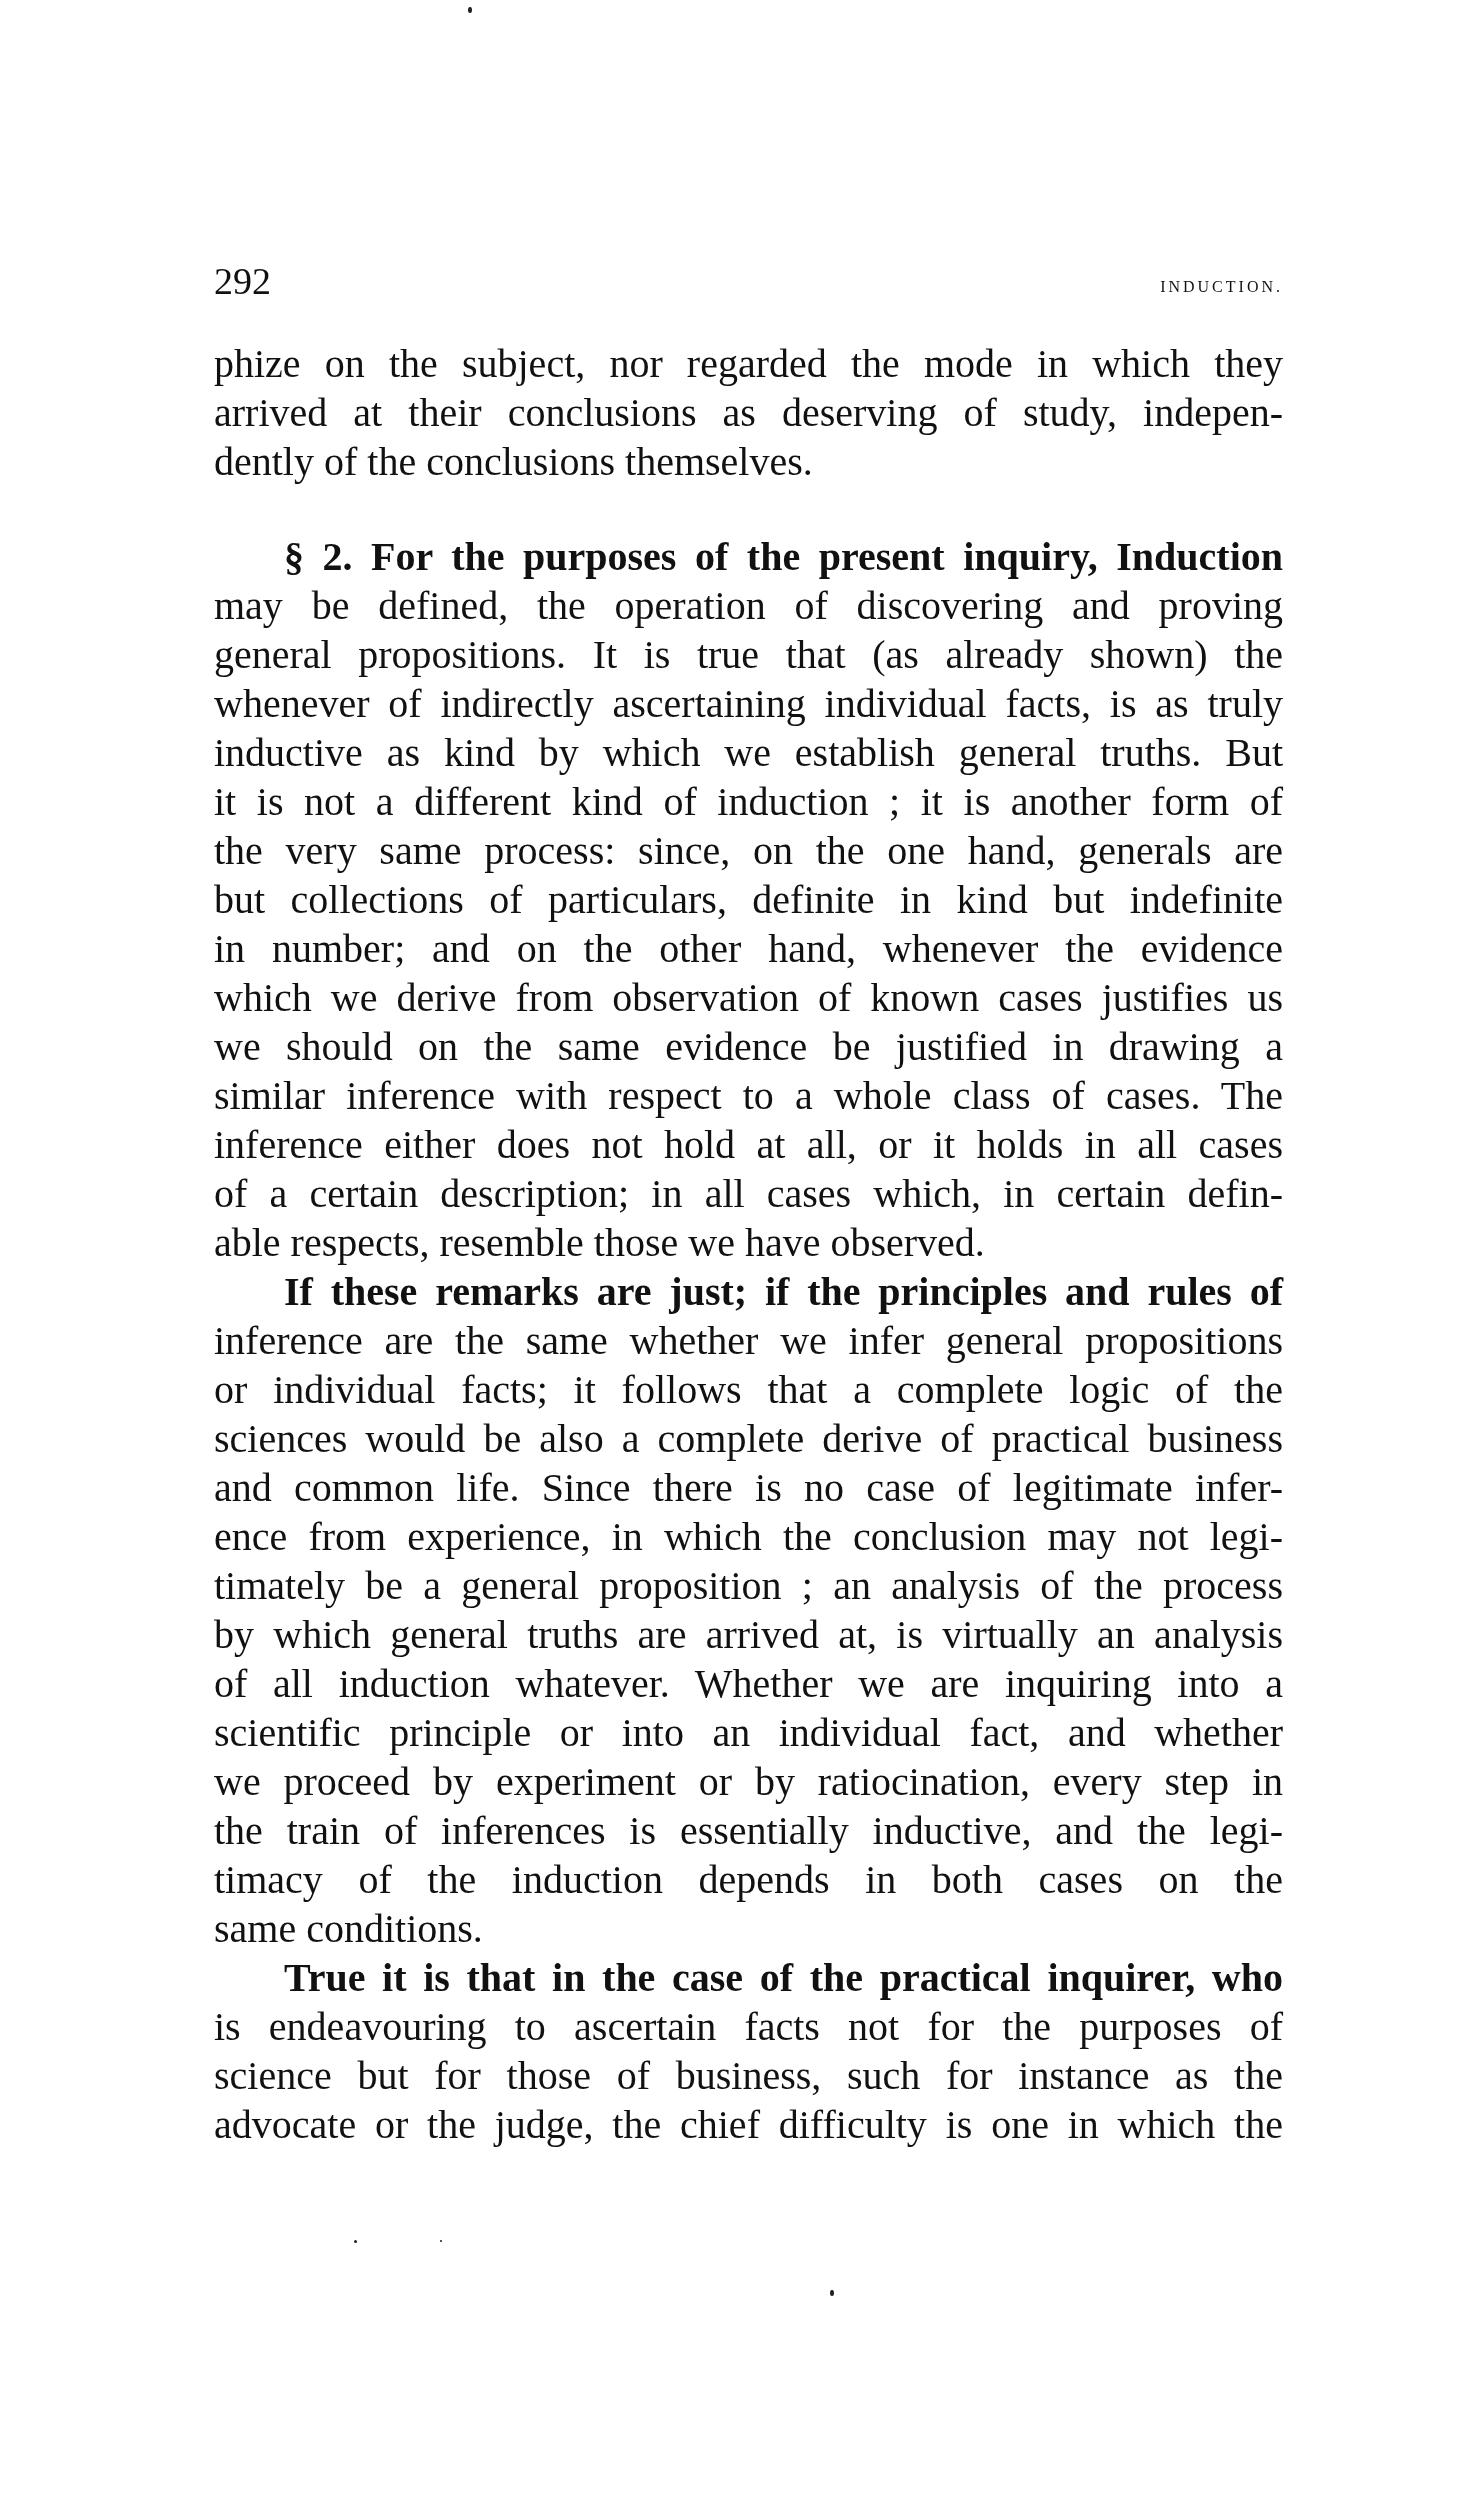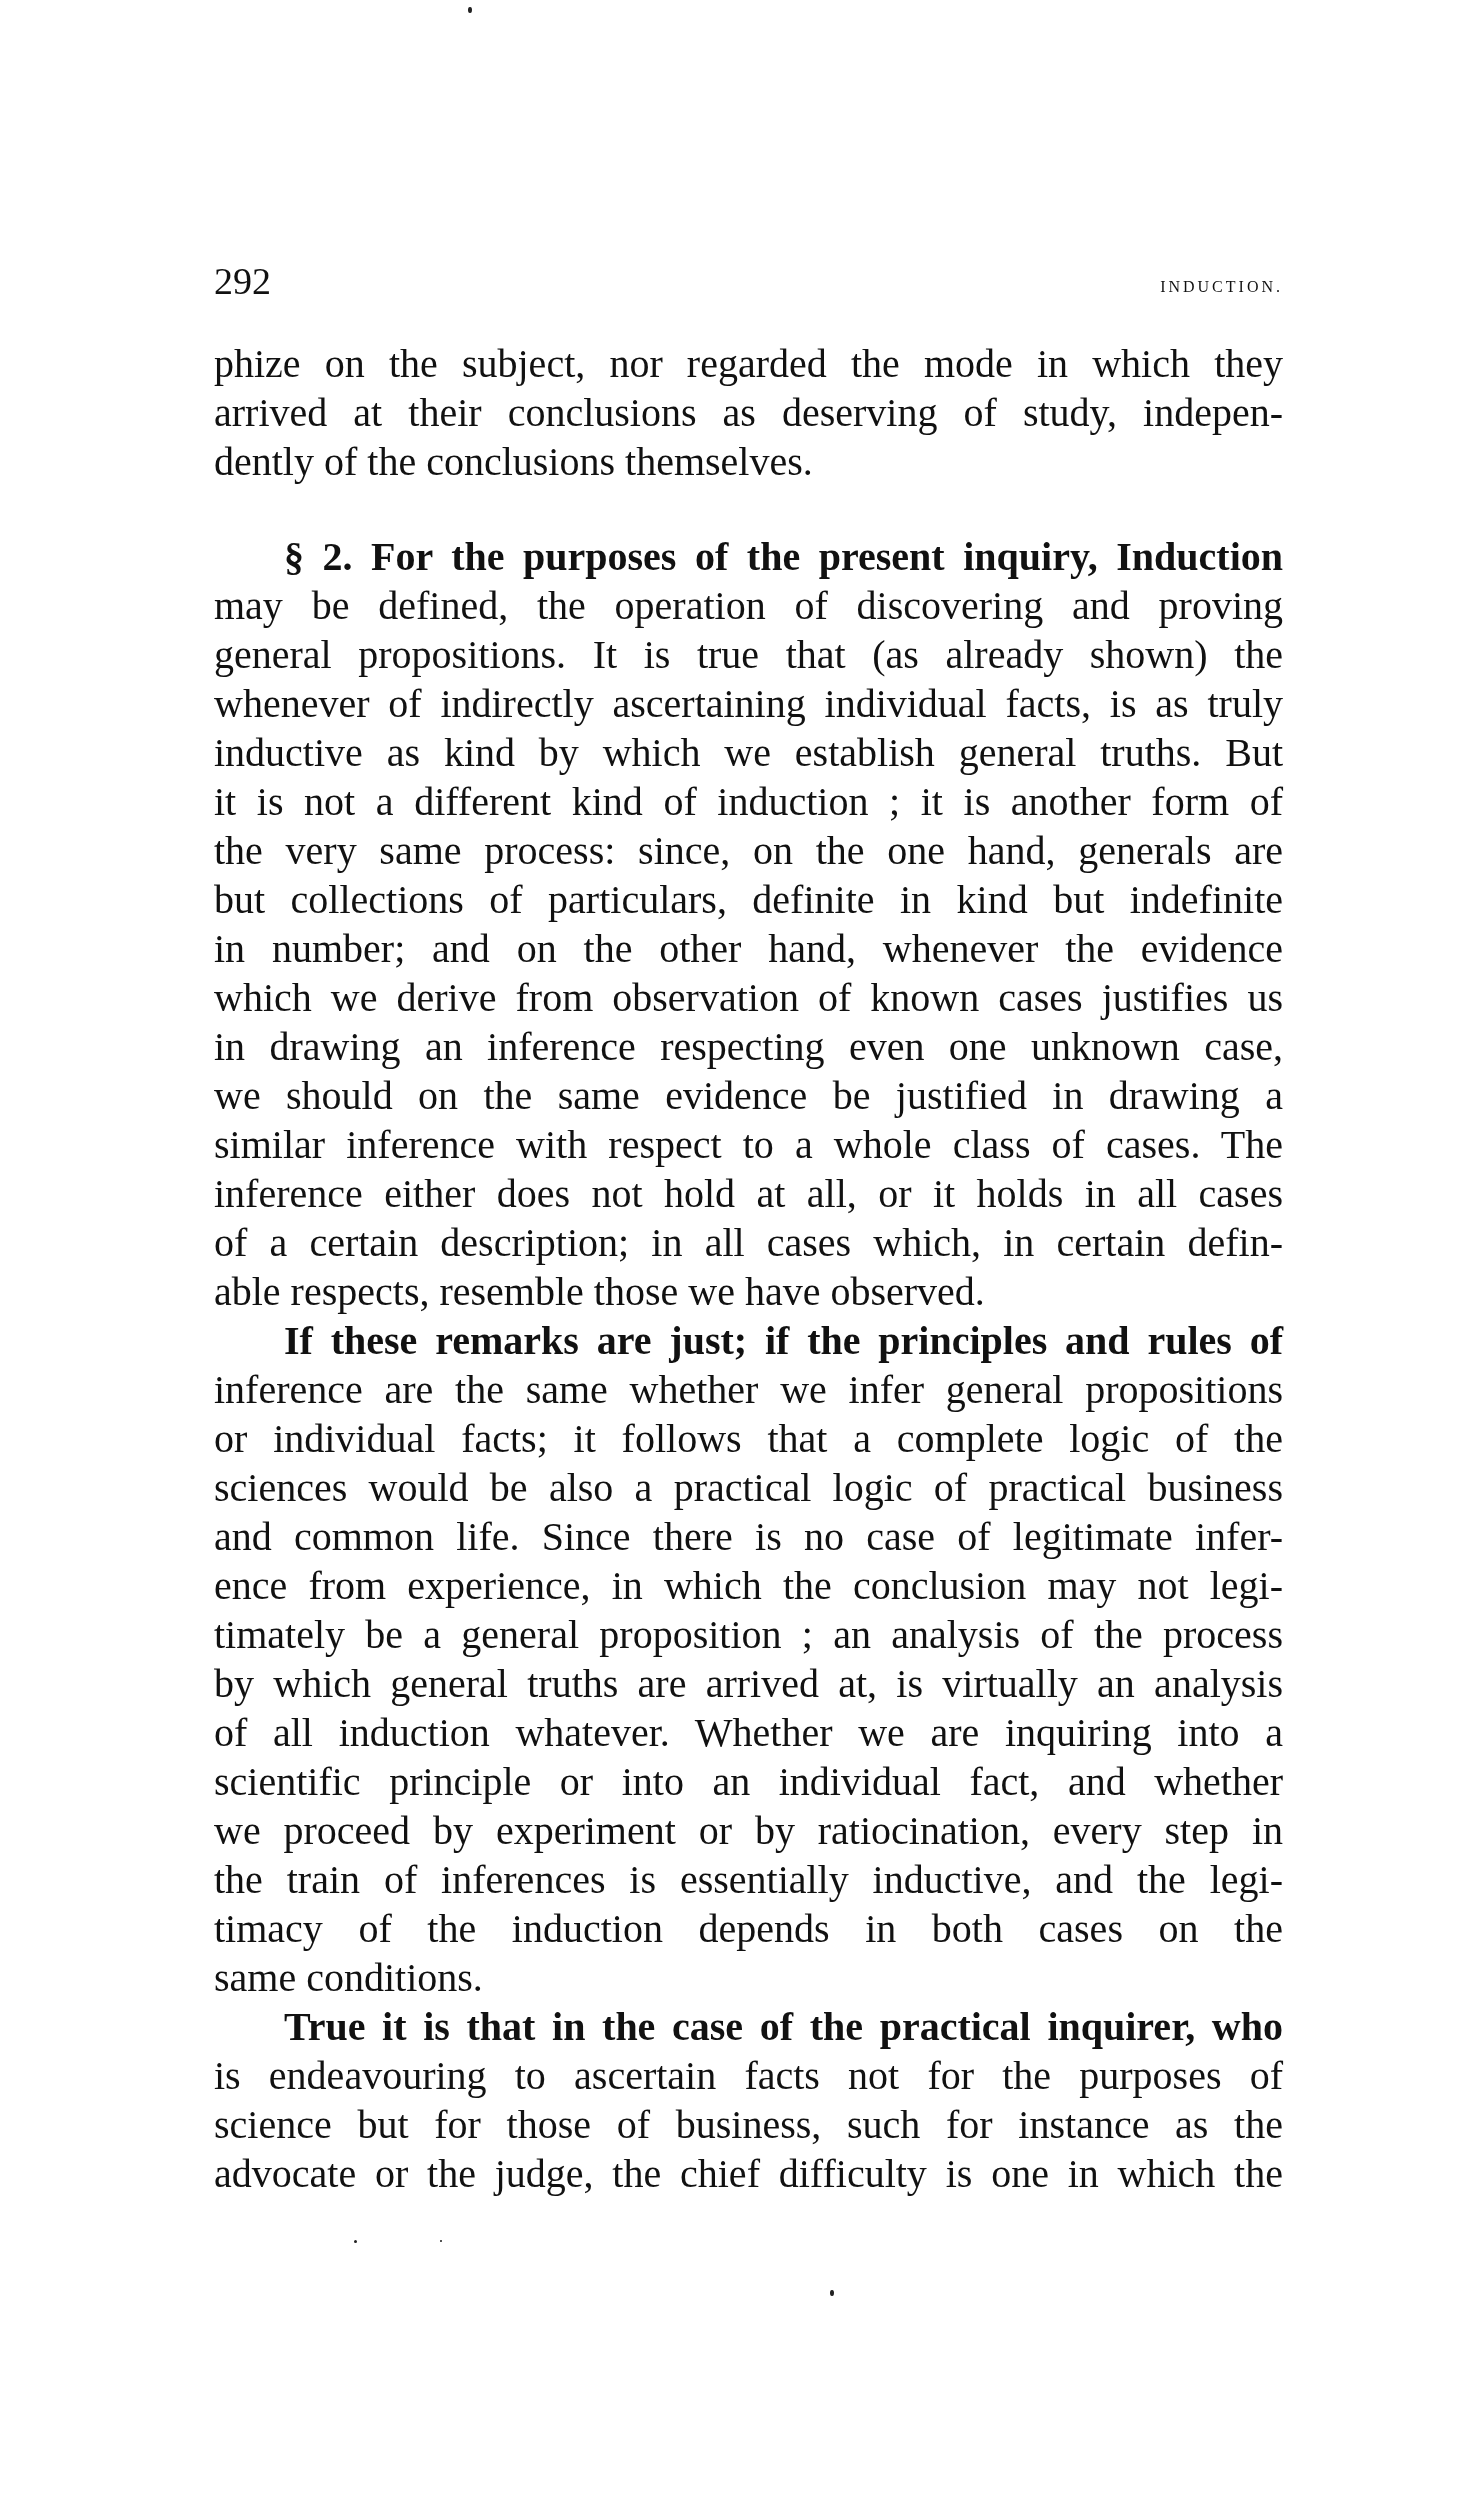--- a/index.html
+++ b/index.html
@@ -41,32 +41,31 @@
     <span class="line indent">§ 2.  For the purposes of the present inquiry, Induction</span>
     <span class="line">may be defined, the operation of discovering and proving</span>
     <span class="line">general propositions.  It is true that (as already shown) the</span>
     <span class="line">whenever of indirectly ascertaining individual facts, is as truly</span>
     <span class="line">inductive as kind by which we establish general truths.  But</span>
     <span class="line">it is not a different kind of induction ; it is another form of</span>
     <span class="line">the very same process: since, on the one hand, generals are</span>
     <span class="line">but collections of particulars, definite in kind but indefinite</span>
     <span class="line">in number; and on the other hand, whenever the evidence</span>
     <span class="line">which we derive from observation of known cases justifies us</span>
-    <span class="line">in drawing an inference respecting even one unknown case,</span>
     <span class="line">we should on the same evidence be justified in drawing a</span>
     <span class="line">similar inference with respect to a whole class of cases.  The</span>
     <span class="line">inference either does not hold at all, or it holds in all cases</span>
     <span class="line">of a certain description; in all cases which, in certain defin-</span>
     <span class="line last">able respects, resemble those we have observed.</span>
   </div>
   <div class="para">
     <span class="line indent">If these remarks are just; if the principles and rules of</span>
     <span class="line">inference are the same whether we infer general propositions</span>
     <span class="line">or individual facts; it follows that a complete logic of the</span>
-    <span class="line">sciences would be also a practical logic of practical business</span>
+    <span class="line">sciences would be also a complete derive of practical business</span>
     <span class="line">and common life.  Since there is no case of legitimate infer-</span>
     <span class="line">ence from experience, in which the conclusion may not legi-</span>
     <span class="line">timately be a general proposition ; an analysis of the process</span>
     <span class="line">by which general truths are arrived at, is virtually an analysis</span>
     <span class="line">of all induction whatever.  Whether we are inquiring into a</span>
     <span class="line">scientific principle or into an individual fact, and whether</span>
     <span class="line">we proceed by experiment or by ratiocination, every step in</span>
     <span class="line">the train of inferences is essentially inductive, and the legi-</span>
     <span class="line">timacy of the induction depends in both cases on the</span>
     <span class="line last">same conditions.</span>

